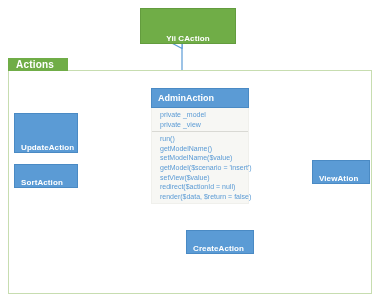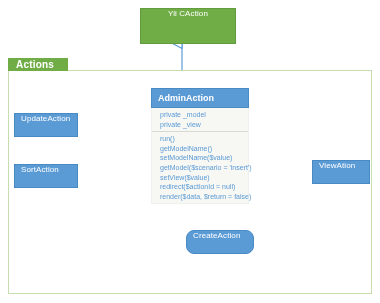--- a/index.html
+++ b/index.html
@@ -48,24 +48,24 @@
     padding-left: 7px;
   }
   
   .node {
     position: absolute;
     box-sizing: border-box;
     background: #5B9BD5;
     border: 1px solid #4A8AC4;
     color: #FFFFFF;
     font-size: 8px;
-    font-weight: normal;
+    font-weight: bold;
     letter-spacing: 0.1px;
     display: flex;
-    align-items: flex-start;
+    align-items: flex-end;
     padding-left: 6px;
   }
   .node-green {
     background: #70AD47;
     border: 1px solid #639C3E;
     justify-content: center;
     padding-left: 0;
   }
   
   .class-box {
@@ -170,31 +170,31 @@
         <div class="member">getModelName()</div>
         <div class="member">setModelName($value)</div>
         <div class="member">getModel($scenario = 'insert')</div>
         <div class="member">setView($value)</div>
         <div class="member">redirect($actionId = null)</div>
         <div class="member">render($data, $return = false)</div>
       </div>
     </div>
   </div>
 
-  <div class="node" style="left:14px; top:113px; width:64px; height:24px;">
+  <div class="node" style="left:14px; top:113px; width:64px; height:40px;">
     <span>UpdateAction</span>
   </div>
 
   <div class="node" style="left:14px; top:164px; width:64px; height:24px;">
     <span>SortAction</span>
   </div>
 
 
   <div class="node" style="left:288px; top:160px; width:58px; height:24px;margin-left:24px;">
     <span>ViewAtion</span>
   </div>
 
 
-  <div class="node" style="left:186px; top:230px; width:68px; height:24px;border-radius:8px;">
+  <div class="node" style="left:186px; top:230px; width:68px; height:24px;">
     <span>CreateAction</span>
   </div>
 
 </div>
 
 </body></html>

